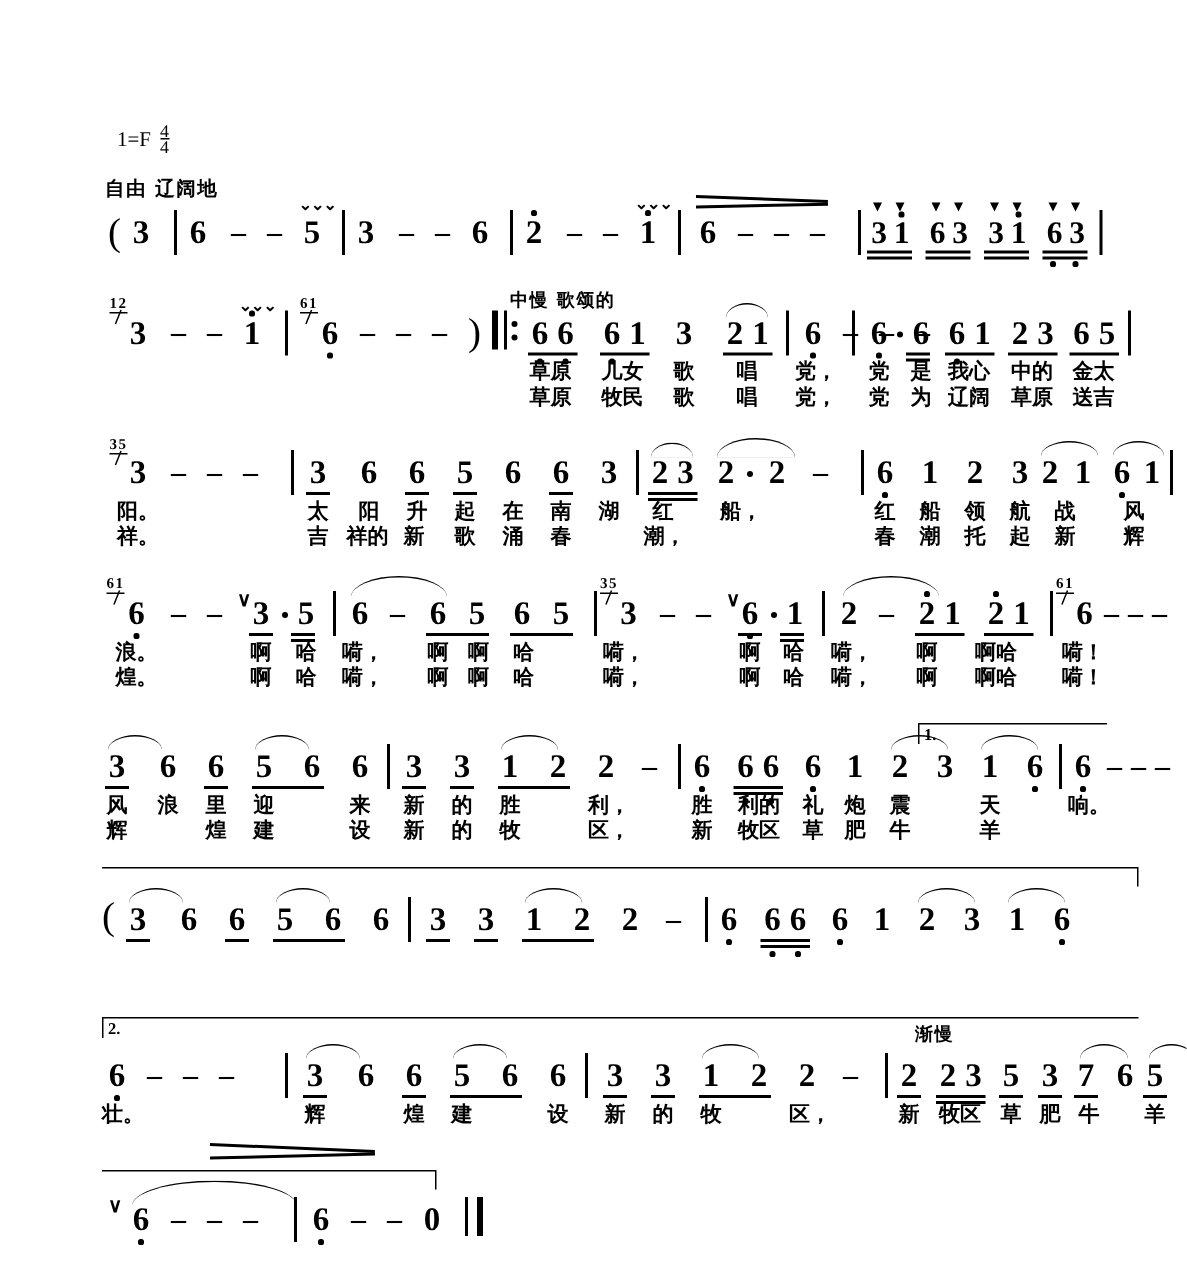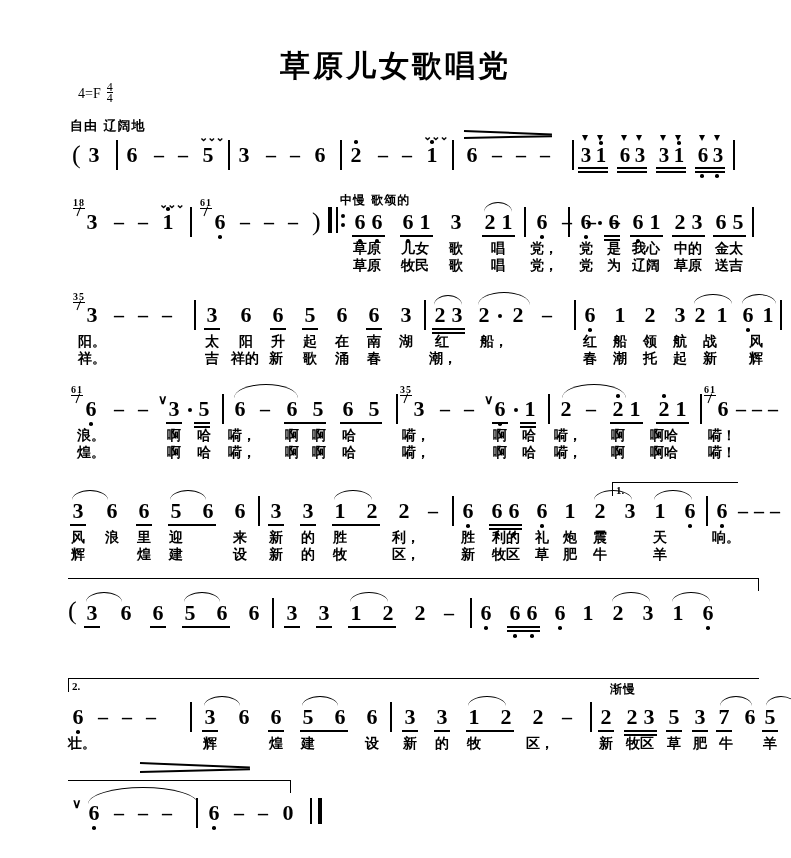--- a/index.html
+++ b/index.html
@@ -80,25 +80,24 @@
   .hair{position:absolute;}
   .hair i{position:absolute;left:0;top:0;display:block;height:1.6px;background:#000;transform-origin:left center;}
   
   .paren{position:absolute;font-size:26px;font-weight:normal;line-height:26px;font-family:"Liberation Serif",serif;}
 </style>
 </head>
 <body>
 
 <div class="sheet">
 
-  <div class="title">草原儿女歌唱党</div>
 
 
   <div class="keysig">
-    <span>4=F</span>
+    <span>1=F</span>
     <span class="meter">
       <span class="num">4</span>
       <span class="den">4</span>
     </span>
   </div>
 
   <div class="tempo-top">自由 辽阔地</div>
 
   <div class="line" style="top:140px;height:46px;">
     <div class="paren" style="left:72px;top:2px;">(</div>
@@ -170,21 +169,21 @@
     <div class="odot" style="left:700px;top:34px;"></div>
     <div class="odot" style="left:715px;top:34px;"></div>
 
     <div class="bar" style="left:733px;top:0px;height:30px;"></div>
   </div>
 
   <div class="mark" style="position:absolute;left:340px;top:192px;">中慢  歌颂的</div>
 
   <div class="line" style="top:205px;height:70px;">
     <div class="grace" style="left:73px;top:-7px;">
-      <span class="gline">18</span>
+      <span class="gline">12</span>
     </div>
     <div class="gtail" style="left:78px;top:3px;"></div>
     <div class="n" style="left:84px;top:6px;">3</div>
     <div class="dash" style="left:112px;top:6px;">–</div>
     <div class="dash" style="left:136px;top:6px;">–</div>
     <div class="trem" style="left:159px;top:-5px;">⌄⌄⌄</div>
     <div class="n" style="left:160px;top:6px;">1</div>
     <div class="odot" style="left:166px;top:2px;"></div>
 
     <div class="bar" style="left:190px;top:2px;height:30px;"></div>

